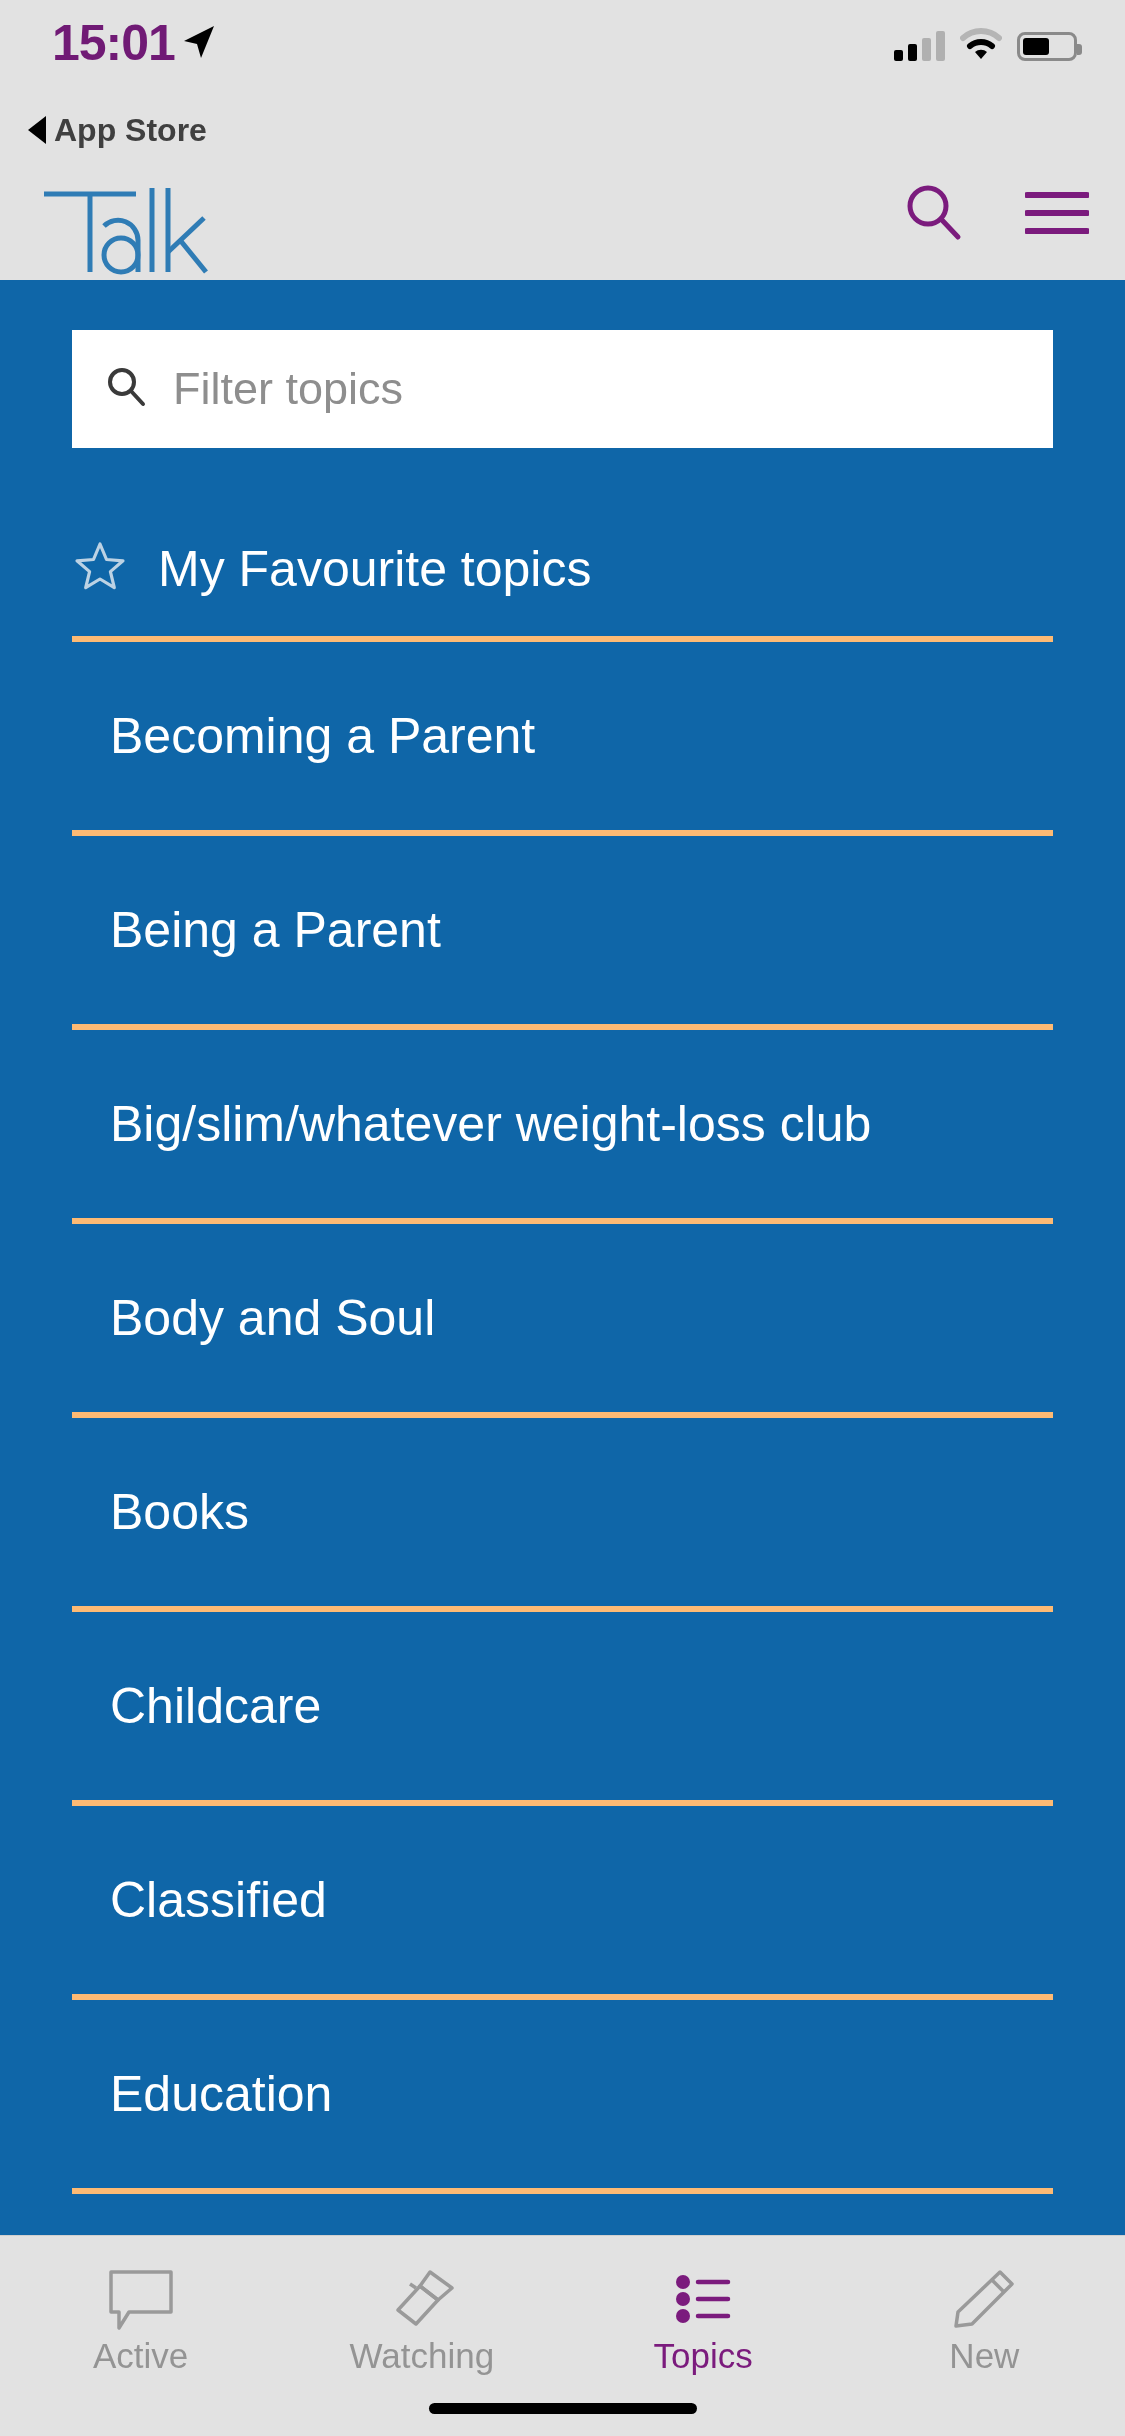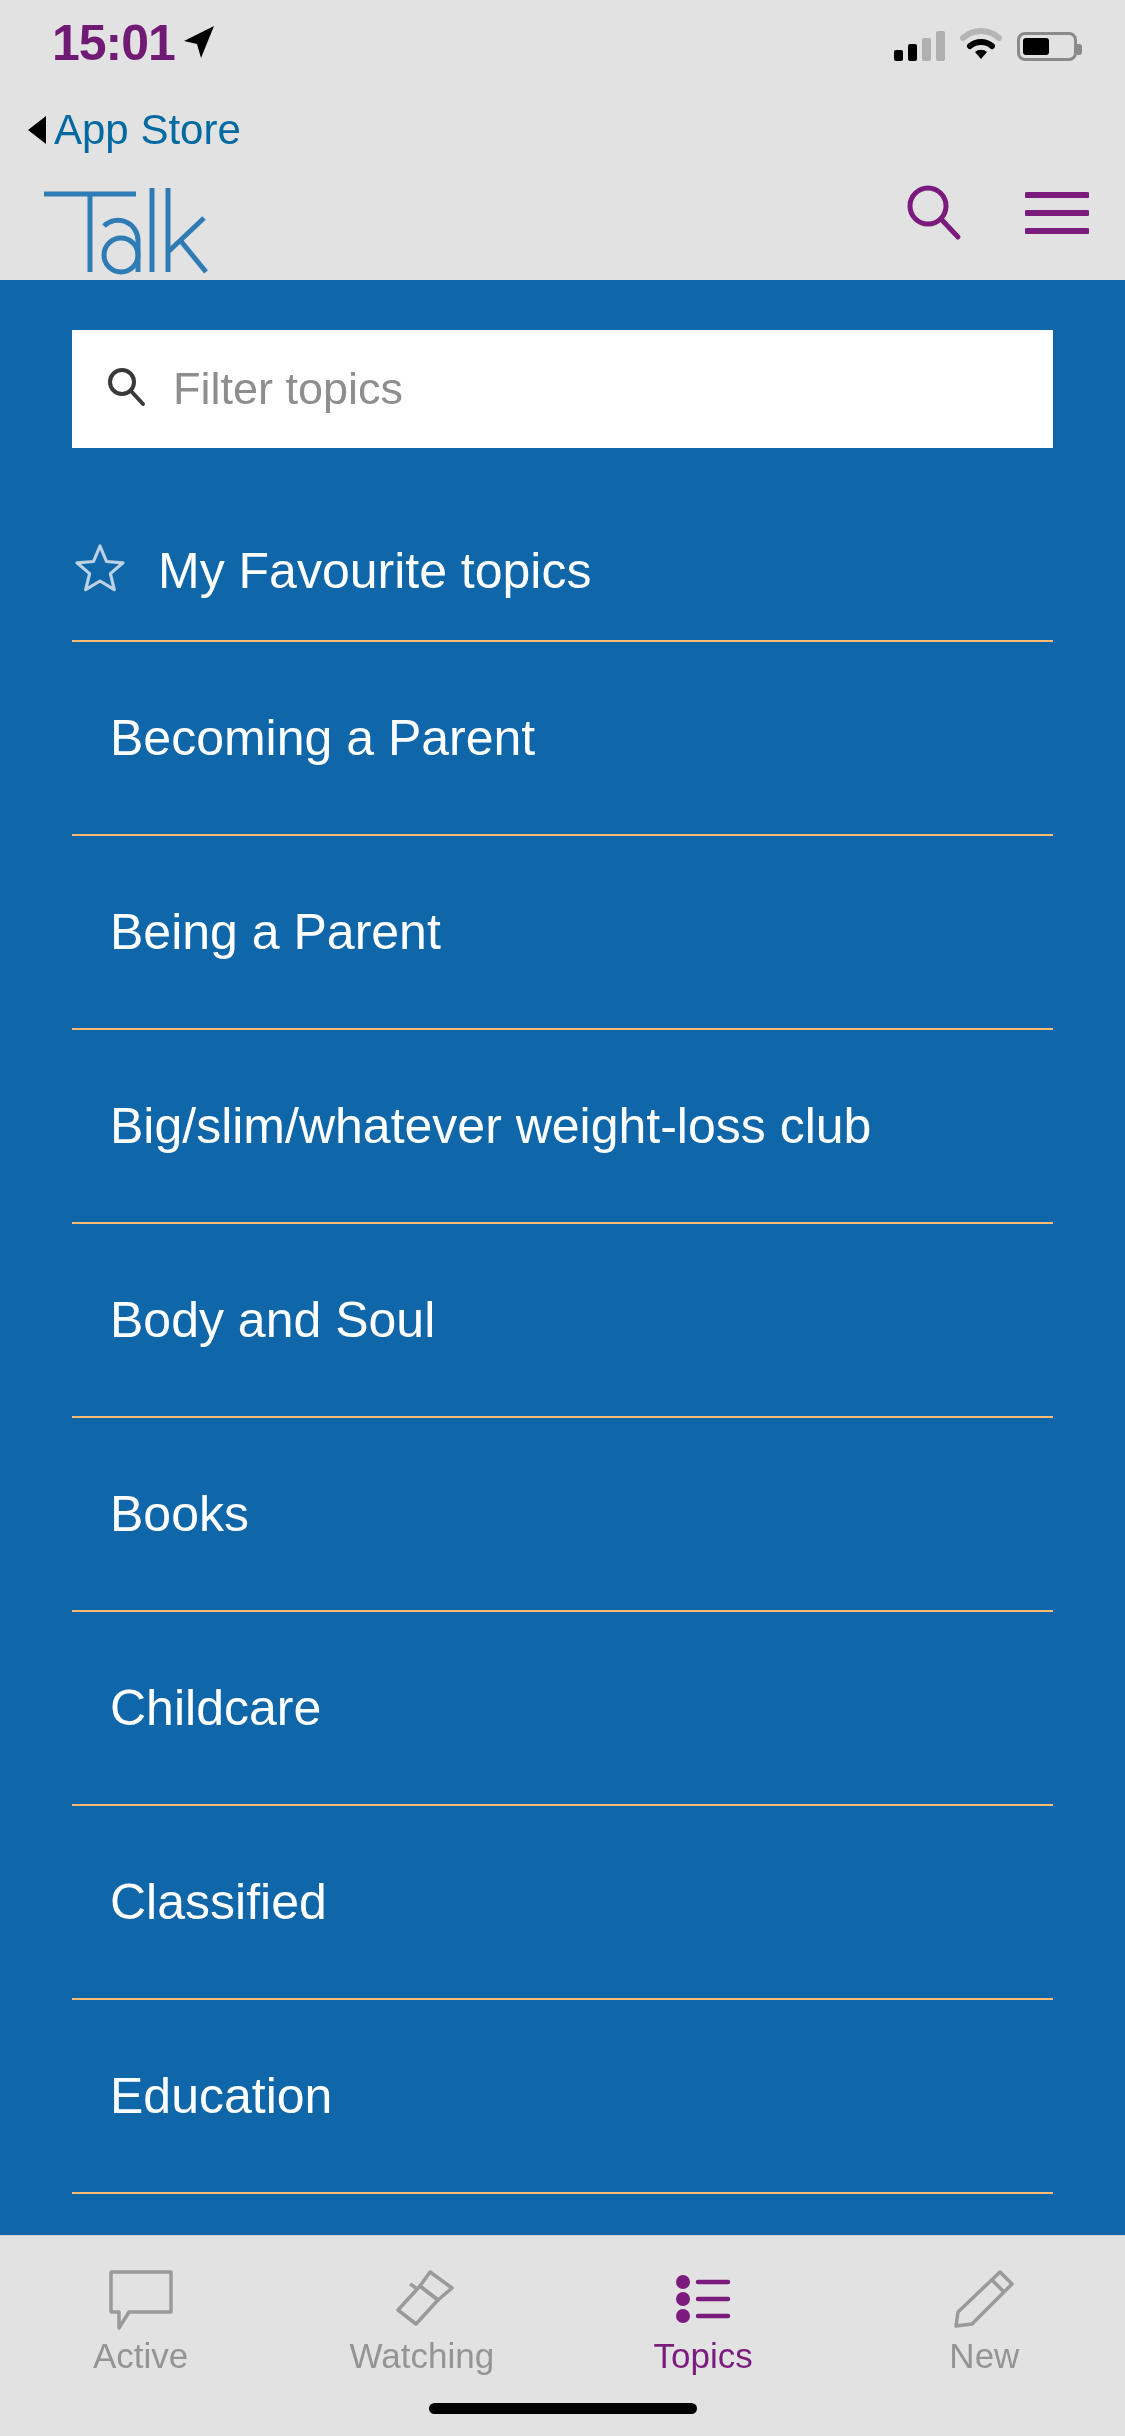--- a/index.html
+++ b/index.html
@@ -48,21 +48,21 @@
     height: 60px; background: #e2e2e2;
     display: flex; align-items: center; padding-left: 28px;
   }
   .backbar .tri {
     width: 0; height: 0;
     border-top: 14px solid transparent;
     border-bottom: 14px solid transparent;
     border-right: 18px solid #000;
     margin-right: 8px;
   }
-  .backbar .lbl { font-size: 42px; color: #0369a1; font-weight: 400; }
+  .backbar .lbl { font-size: 32px; color: #404040; font-weight: 700; }
 
   
   .appbar {
     position: relative; height: 120px; background: #e2e2e2;
     display: flex; align-items: center;
   }
   .logo { position: absolute; left: 26px; top: 0px; }
   .appbar-actions {
     position: absolute; right: 36px; top: 22px;
     display: flex; align-items: center; gap: 60px;
@@ -81,21 +81,21 @@
     padding-left: 32px;
   }
   .searchbox .ph {
     font-size: 45px; color: #8e8e8e; margin-left: 25px; font-weight: 400;
   }
 
   .topiclist { padding: 0 72px; margin-top: 54px; }
   .topicrow {
     height: 194px;
     display: flex; align-items: center;
-    border-bottom: 2px solid #fdba74;
+    border-bottom: 6px solid #fdba74;
   }
   .topicrow:last-child { border-bottom: none; }
   .topicrow .star { margin-right: 30px; flex: 0 0 auto; }
   .topicrow .tname {
     font-size: 50px; color: #ffffff; font-weight: 300;
     white-space: nowrap; letter-spacing: 0px;
   }
   .topicrow.fav { height: 140px; }
   .topicrow.fav .tname { padding-left: 0; }
   .topicrow.plain .tname { padding-left: 38px; }

